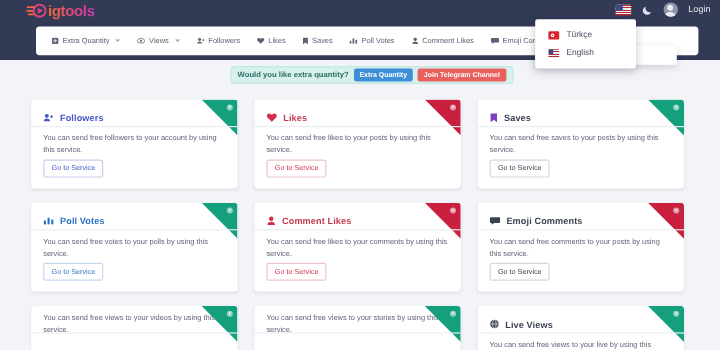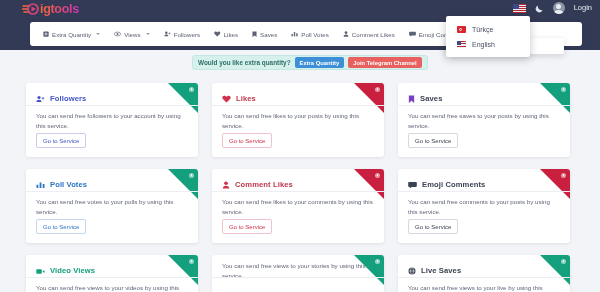--- a/index.html
+++ b/index.html
@@ -443,29 +443,20 @@
     <div class="card-divider"></div>
     <div class="card-desc">You can send free comments to your posts by using this service.</div>
     <div class="card-btn" style="color:#3b4253;border-color:#d5d8e0">Go to Service</div>
   </div>
 
   <div class="card">
     <div class="ribbon green">
         <span class="tri"></span>
         <span class="dot"></span>
       </div>
-    <div class="card-head">
-      <span>
-        <svg width="9" height="7" viewBox="0 0 18 12">
-            <rect x="0.6" y="1.6" width="11" height="9" rx="1.6" fill="#14a07c"></rect>
-            <path d="M12.6 6 17 3v6Z" fill="#14a07c"></path>
-          </svg>
-      </span>
-      <span class="card-title" style="color:#14a07c">Video Views</span>
-    </div>
     <div class="card-divider"></div>
     <div class="card-desc">You can send free views to your videos by using this service.</div>
 
   </div>
 
   <div class="card">
     <div class="ribbon green">
         <span class="tri"></span>
         <span class="dot"></span>
       </div>
@@ -480,19 +471,19 @@
         <span class="dot"></span>
       </div>
     <div class="card-head">
       <span>
         <svg width="8" height="8" viewBox="0 0 14 14">
             <circle cx="7" cy="7" r="6.2" fill="#3b4253"></circle>
             <ellipse cx="7" cy="7" rx="2.6" ry="6.2" fill="none" stroke="#fff" stroke-width="0.9"></ellipse>
             <path d="M1 7h12" stroke="#fff" stroke-width="0.9"></path>
           </svg>
       </span>
-      <span class="card-title" style="color:#3b4253">Live Saves</span>
+      <span class="card-title" style="color:#3b4253">Live Views</span>
     </div>
     <div class="card-divider"></div>
     <div class="card-desc">You can send free views to your live by using this service.</div>
 
   </div>
 </div>
 
 </body></html>

